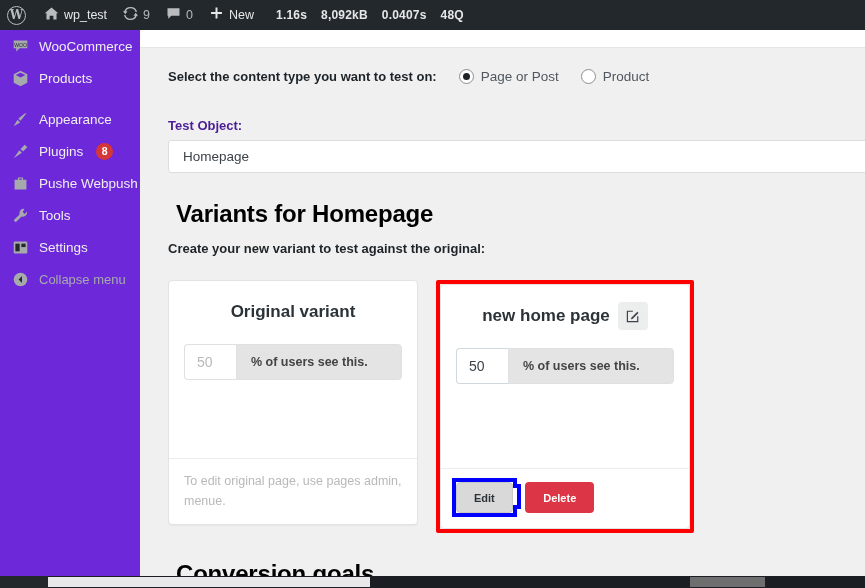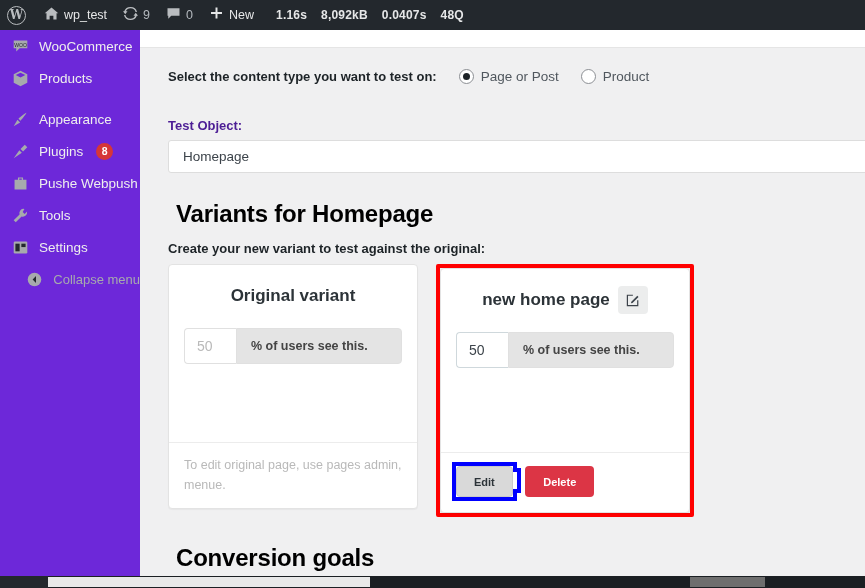--- a/index.html
+++ b/index.html
@@ -53,21 +53,21 @@
   }
   .menu-item .mi-icon { width: 19px; height: 19px; display:flex; align-items:center; justify-content:center; color:#a7aaad; flex: 0 0 19px;}
   .menu-gap { height: 9px; }
   .badge {
     display: inline-flex; align-items: center; justify-content: center;
     min-width: 17px; height: 17px; padding: 0 5px;
     background: #d63638; color: #fff;
     border-radius: 9px; font-size: 10.5px; font-weight: bold;
     margin-left: 4px;
   }
-  .collapse { color: #a7aaad; font-size: 13px; justify-content: flex-end; }
+  .collapse { color: #a7aaad; font-size: 13px; }
   .collapse .mi-icon { color:#a7aaad; }
 
   
   .content {
     position: absolute; top: 30px; left: 140px;
     width: 725px; height: 558px;
     background: #f0f0f1;
     overflow: hidden;
   }
   .white-strip {
@@ -103,21 +103,21 @@
     font-size: 13.5px; color: #3c434a;
   }
 
   h2.section {
     font-size: 24px; font-weight: bold; color: #000000;
     margin: 27px 0 0 8px; letter-spacing: -0.2px;
   }
   .subtext { font-size: 13px; color: #1d2327; margin-top: 13px; font-weight: bold; }
 
   
-  .cards { display: flex; margin-top: 8px; }
+  .cards { display: flex; margin-top: 24px; }
   .card {
     width: 250px; background: #fff;
     border: 1px solid #e3e3e3; border-radius: 4px;
     display: flex; flex-direction: column;
     height: 245px;
     box-shadow: 0 1px 1px rgba(0,0,0,.04);
   }
   .card-body { flex: 1; padding: 16px 15px 0 15px; }
   .card-title {
     text-align: center; font-size: 17px; font-weight: bold; color: #2c3338;

